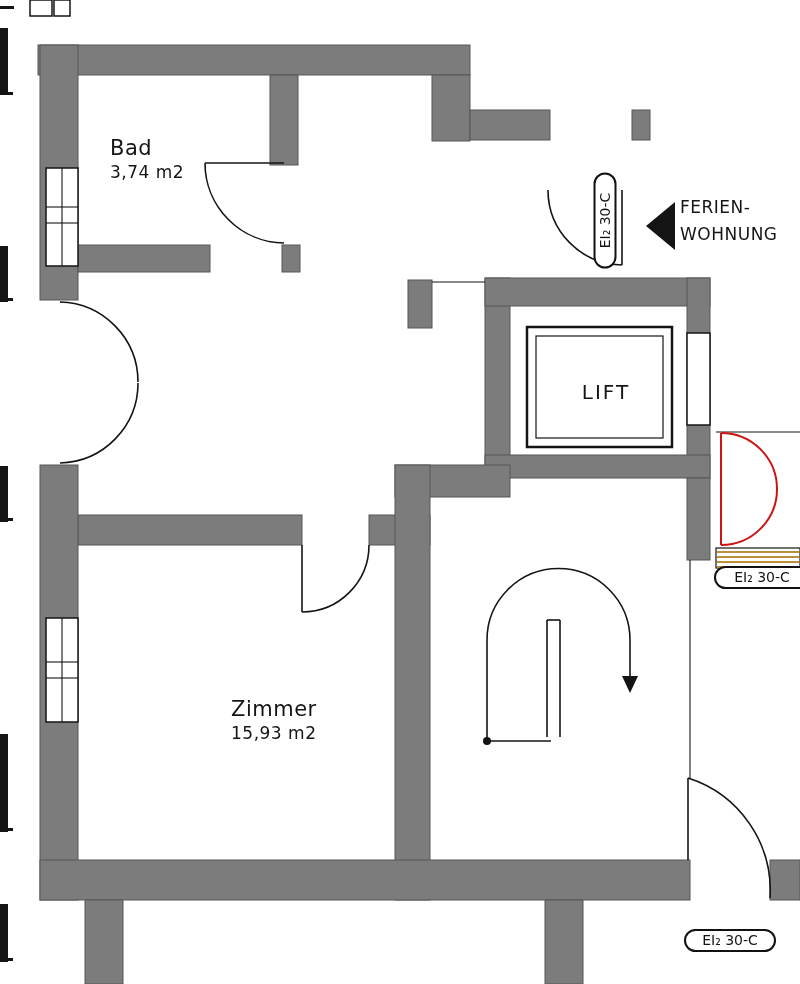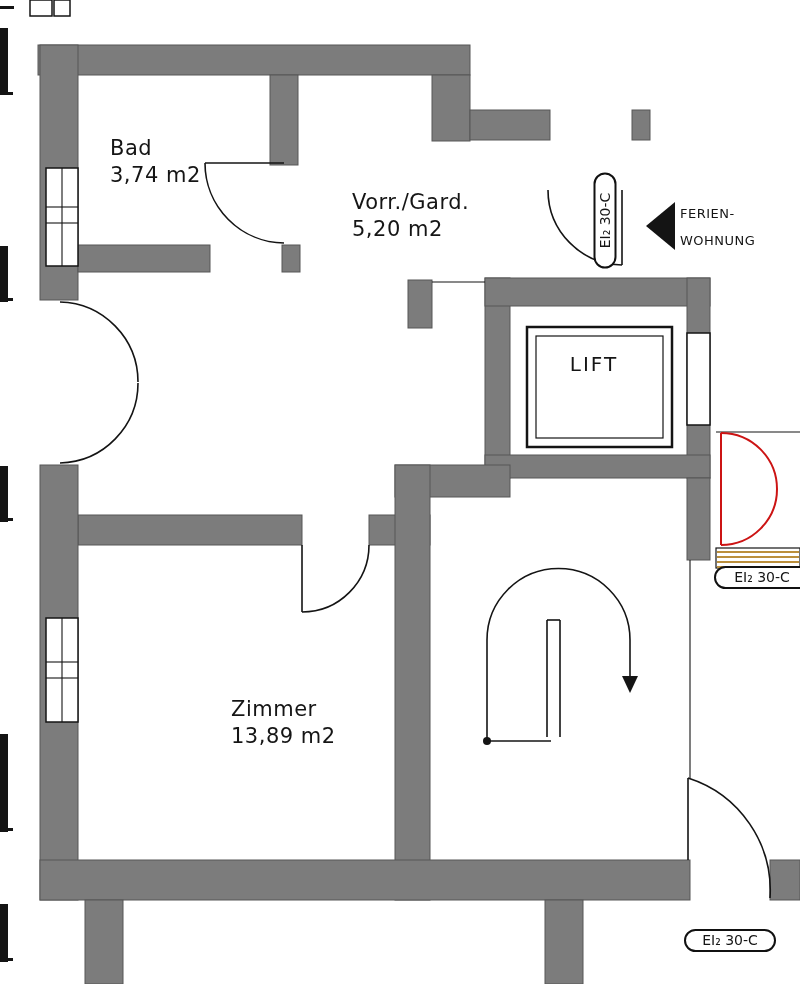--- a/index.html
+++ b/index.html
@@ -13,24 +13,24 @@
   .plan svg{position:absolute;left:0;top:0;}
   .wall{fill:var(--wall);stroke:#565656;stroke-width:1;}
   .ln{stroke:var(--line);fill:none;stroke-width:1.6;}
   .thin{stroke:var(--line);fill:none;stroke-width:1.1;}
   .blk{fill:var(--line);stroke:none;}
   .wfill{fill:#fff;stroke:var(--line);stroke-width:1.5;}
   .redln{stroke:var(--red);fill:none;stroke-width:2;}
   .hline{stroke:var(--thresh);stroke-width:2;fill:none;}
   .room-label{position:absolute;line-height:1.15;white-space:nowrap;}
   .room-label .name{font-size:21px;letter-spacing:.5px;}
-  .room-label .area{font-size:21px;margin-top:3px;letter-spacing:.5px;}
-  .lift-label{position:absolute;left:527px;top:352px;width:134px;text-align:center;
+  .room-label .area{font-size:17px;margin-top:3px;letter-spacing:.5px;}
+  .lift-label{position:absolute;left:527px;top:380px;width:158px;text-align:center;
     font-size:20px;letter-spacing:2px;}
-  .entrance-label{position:absolute;left:680px;top:200px;font-size:13px;
+  .entrance-label{position:absolute;left:680px;top:194px;font-size:17px;
     line-height:27px;letter-spacing:.5px;}
   .pill{position:absolute;height:23px;line-height:19px;border:2px solid #111;
     border-radius:12px;background:#fff;font-size:14px;text-align:center;
     padding:0 4px;box-sizing:border-box;white-space:nowrap;}
   .pill.vert{transform:rotate(-90deg);transform-origin:center;}
 </style>
 </head>
 <body>
 
 <div class="plan">
@@ -153,29 +153,25 @@
     </g>
 
     <polygon class="blk" points="646,226 675,202 675,250"></polygon>
   </svg>
 
   <div class="room-label" style="left:110px;top:136px;">
     <div class="name">Bad</div>
     <div class="area">3,74 m2</div>
   </div>
 
-  <div class="room-label" style="left:352px;top:190px;">
-    <div class="name">Vorr./Gard.</div>
-    <div class="area">5,20 m2</div>
-  </div>
 
 
   <div class="room-label" style="left:215px;top:697px;margin-left:16px;">
     <div class="name">Zimmer</div>
-    <div class="area">13,89 m2</div>
+    <div class="area">15,93 m2</div>
   </div>
 
 
   <div class="lift-label">LIFT</div>
 
   <div class="entrance-label">
     <div>FERIEN-</div>
     <div>WOHNUNG</div>
   </div>
 

